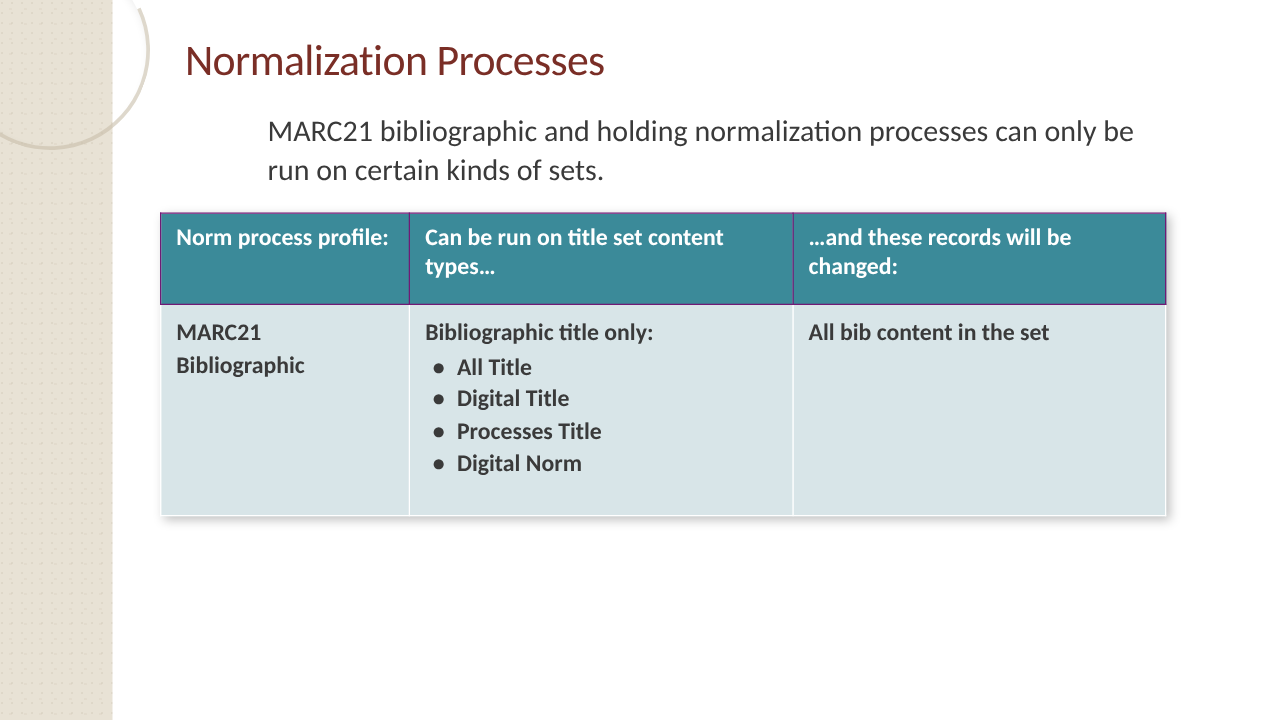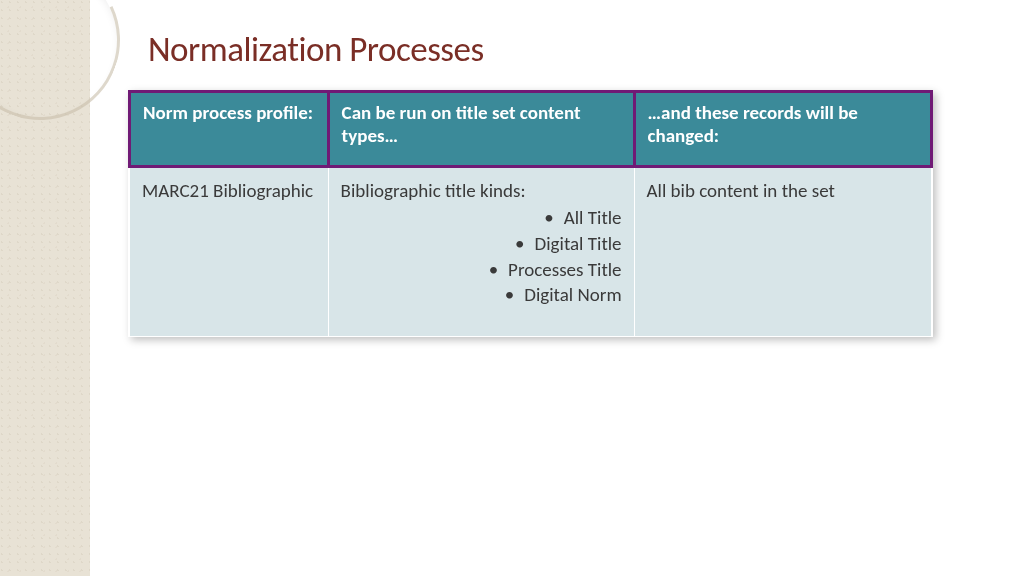--- a/index.html
+++ b/index.html
@@ -60,71 +60,72 @@
     box-shadow: 3px 3px 8px rgba(0,0,0,0.25);
   }
   .tbl th {
     background: #3b8a99;
     color: #ffffff;
     font-weight: 700;
     font-size: 19px;
     text-align: left;
     padding: 8px 12px 18px 12px;
     vertical-align: top;
-    border: 3px solid #701a75;
+    border: 1px solid #701a75;
   }
   .tbl td {
     background: #d8e5e8;
     color: #3a3a3a;
     font-size: 19px;
     padding: 10px 12px 28px 12px;
     vertical-align: top;
     border: 1px solid #ffffff;
     line-height: 1.35;
+    font-weight: bold;
   }
   .tbl tr.alt td { background: #eaf0f1; }
   .col1 { width: 185px; }
   .col2 { width: 285px; }
   .col3 { width: 277px; }
   ul.bullets {
     list-style: none;
     margin: 2px 0 0 6px;
-    text-align: right;
   }
   ul.bullets li::before {
     content: "•";
     margin-right: 10px;
     color: #3a3a3a;
   }
 </style>
 </head>
 <body>
 
 <div class="left-strip">
   <div class="arc"></div>
 </div>
 
 <div class="content">
   <div class="title">
     <span>Normalization Processes</span><br>
   </div>
+  <div class="subtitle">MARC21 bibliographic and holding normalization processes can only be run on certain kinds of sets.</div>
 
   <table class="tbl">
     <thead>
       <tr>
         <th class="col1">Norm process profile:</th>
         <th class="col2">Can be run on title set content types…</th>
         <th class="col3">…and these records will be changed:</th>
       </tr>
     </thead>
     <tbody>
       <tr>
         <td>MARC21 Bibliographic</td>
         <td>
-          <span>Bibliographic title kinds:</span>
+          <span>Bibliographic title only:</span>
           <ul class="bullets">
             <li>All Title</li>
             <li>Digital Title</li>
             <li>Processes Title</li>
             <li>Digital Norm</li>
           </ul>
         </td>
         <td>All bib content in the set</td>
       </tr>
     </tbody>

